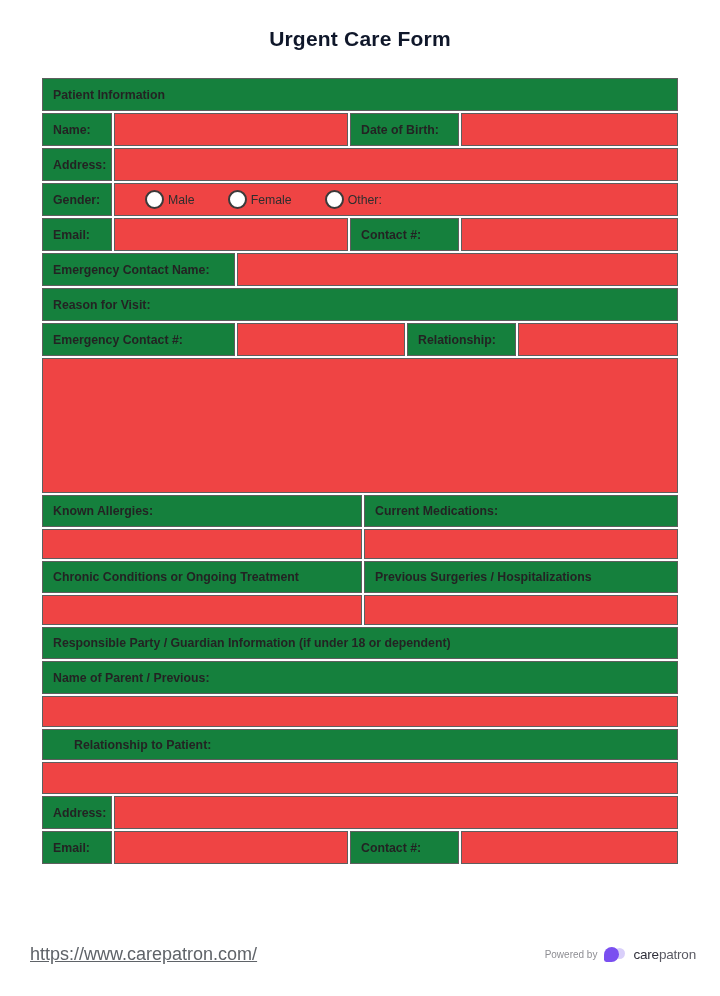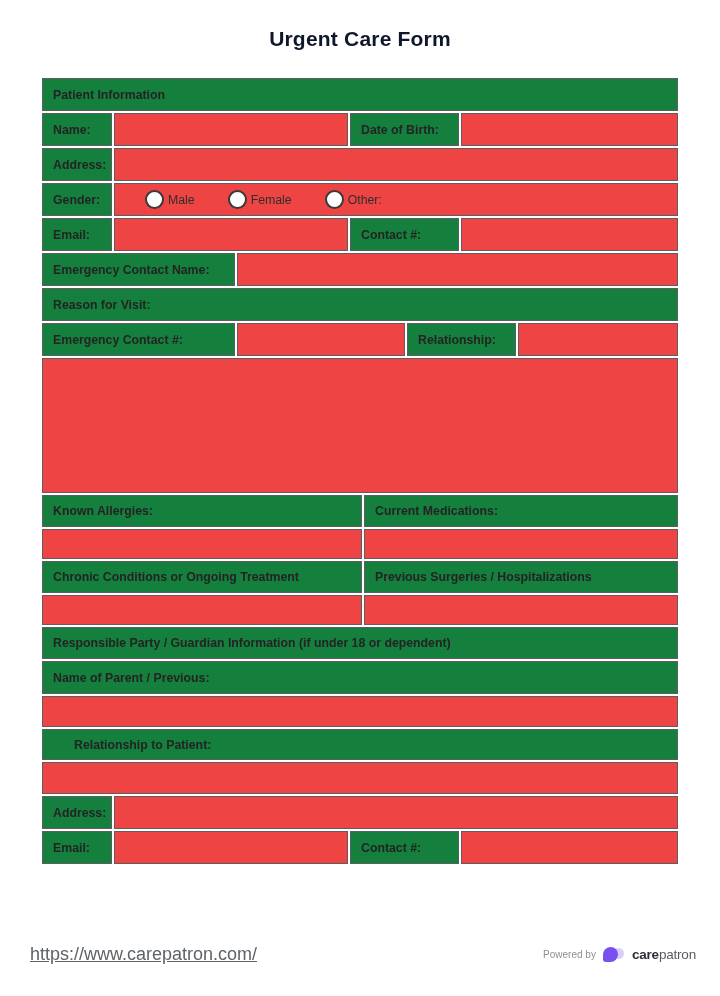--- a/index.html
+++ b/index.html
@@ -82,21 +82,21 @@
     border-radius:50%;
     background:#d9cffa;
   }
   .logo-front {
     position:absolute; left:1px; top:1px;
     width:15px; height:15px;
     background:#7a4ff0;
     border-radius:52% 48% 50% 16%;
   }
   .brand { font-size:13.5px; color:#5a5a63; letter-spacing:-0.2px; }
-  .brand .b { color:#2f2f3a; font-weight:bold; }
+  .brand .b { color:#2f2f3a; font-weight:normal; }
 </style>
 </head>
 <body>
 
 <h1 class="page-title">Urgent Care Form</h1>
 
 <table class="form">
   <colgroup>
     <col style="width:70px">
       <col style="width:121px">

